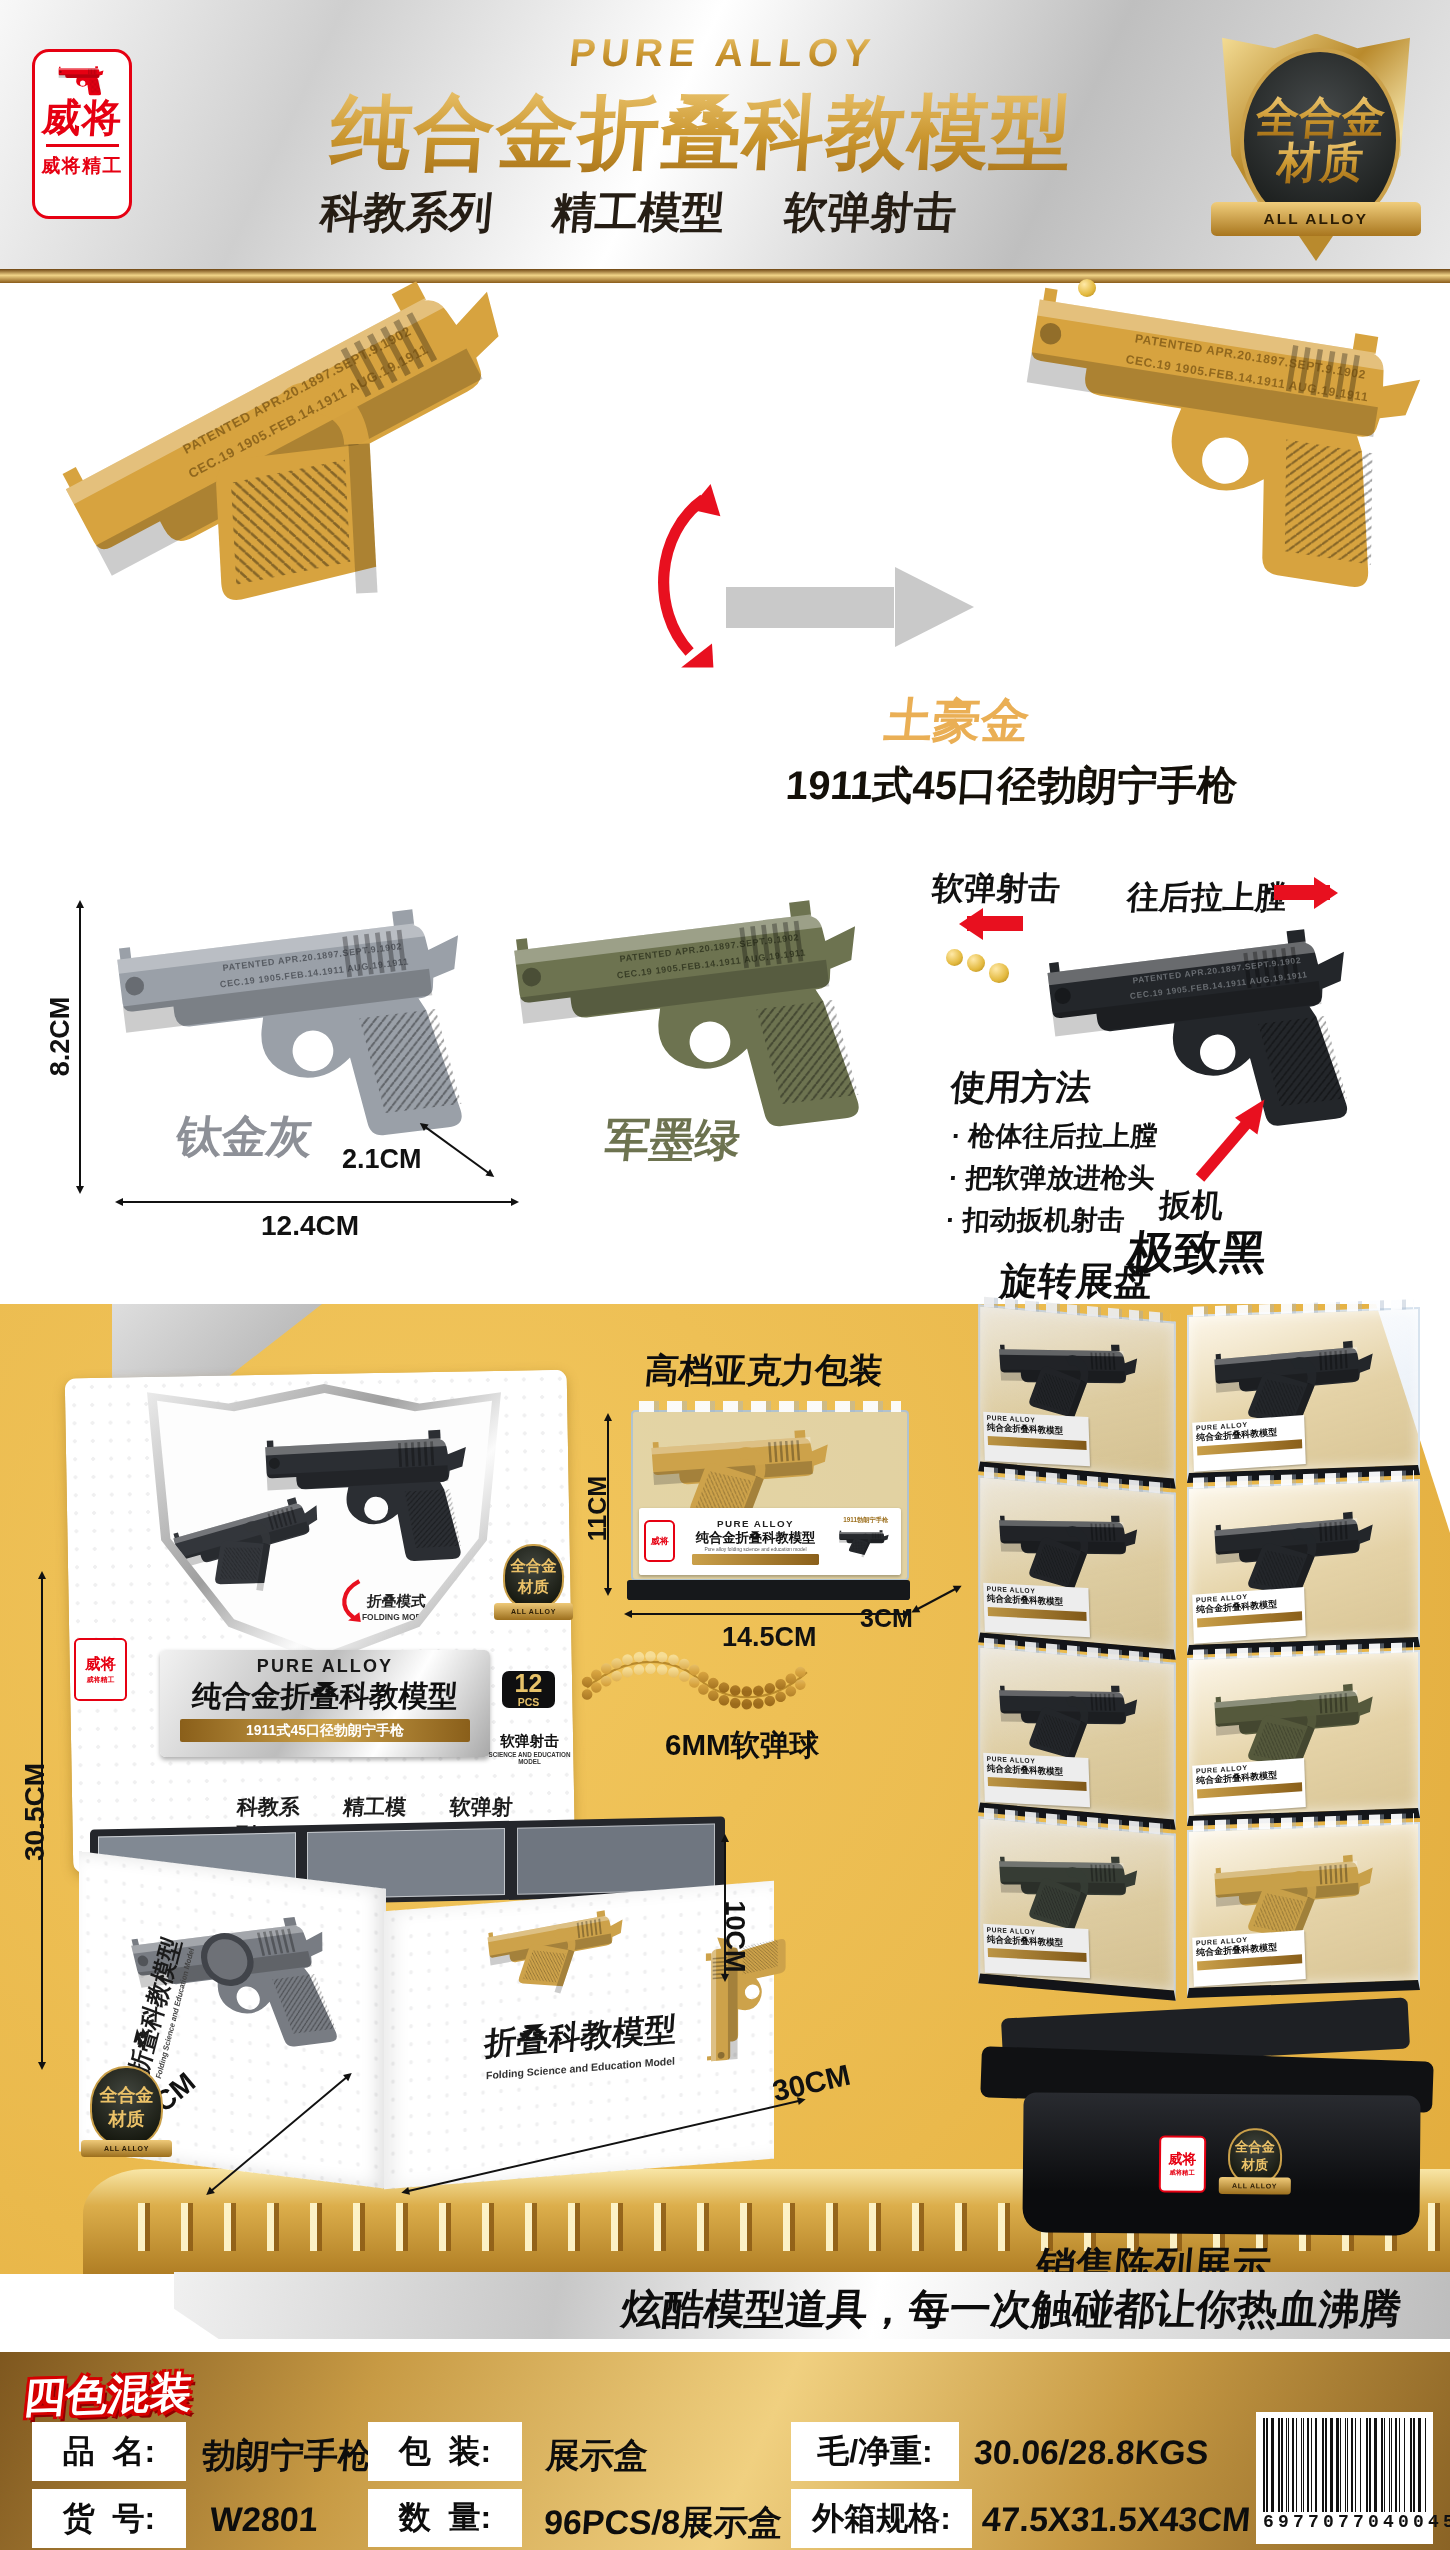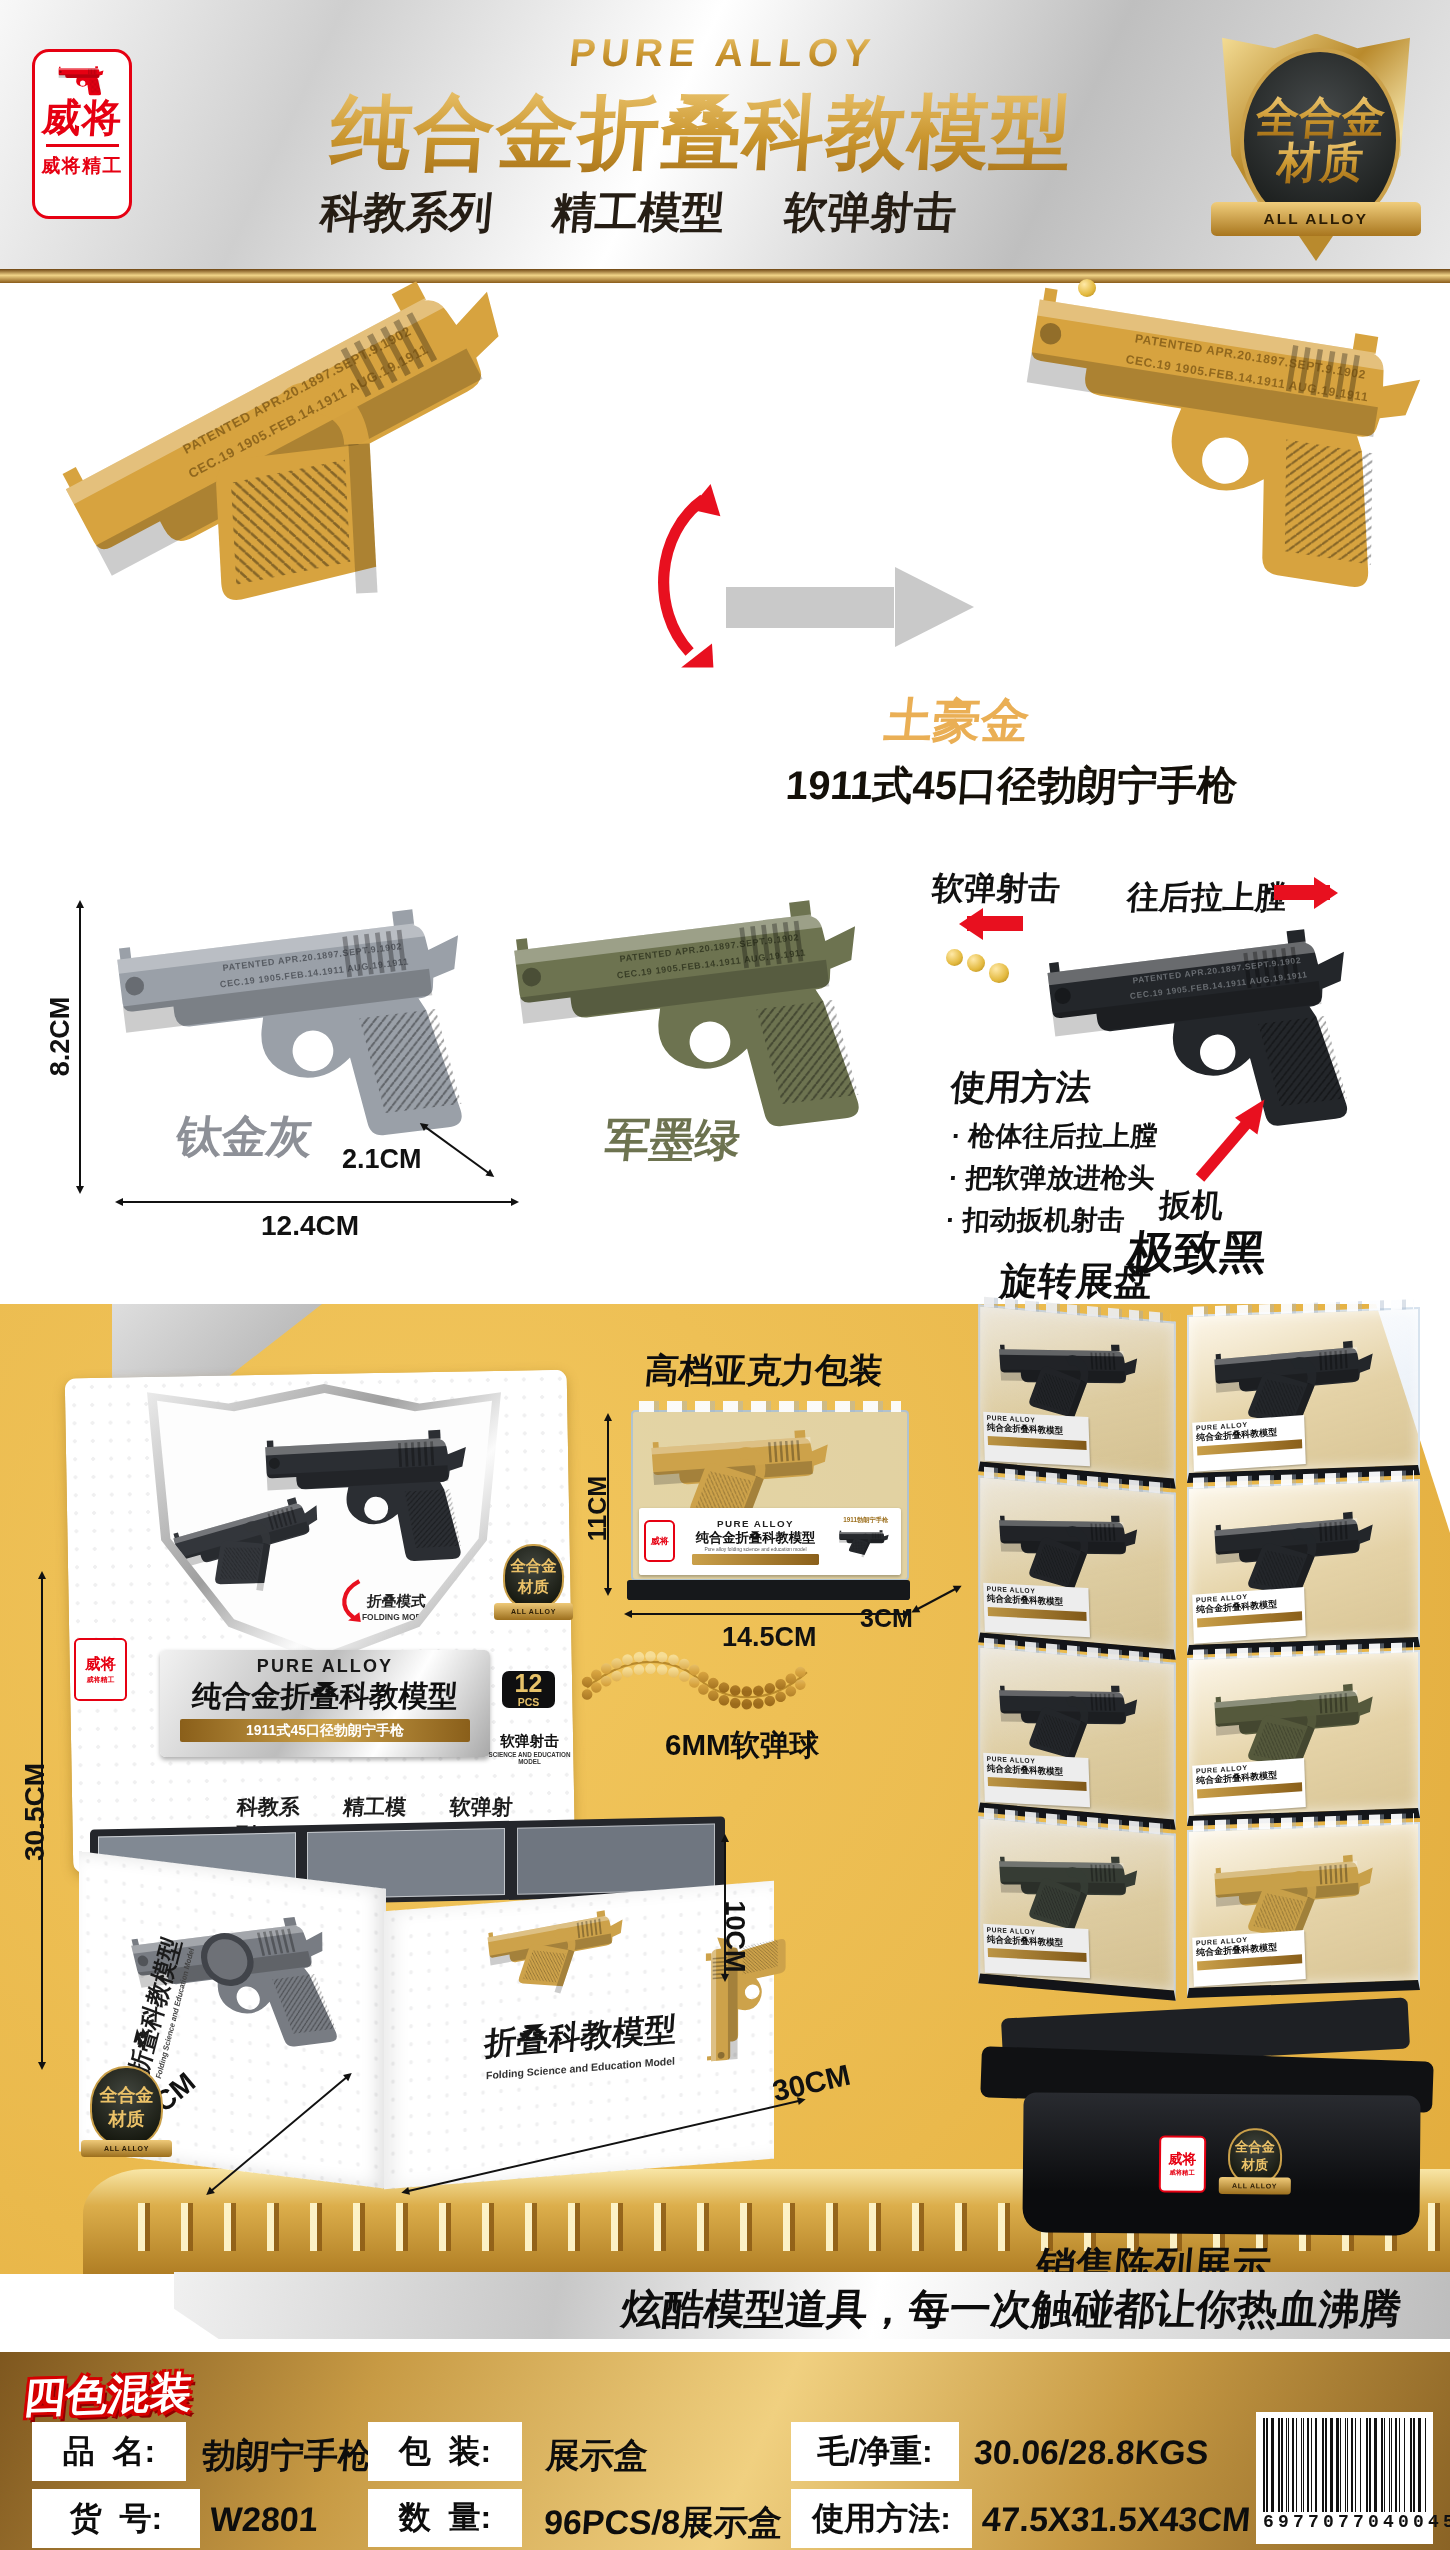--- a/index.html
+++ b/index.html
@@ -479,25 +479,25 @@
   <div class="abs" style="left:0;top:2352px;width:1450px;height:199px;background:linear-gradient(115deg,#7e571f,#c79a44 25%,#f0d080 52%,#c79a44 75%,#8a6325);"></div>
   <div class="abs b9" style="left:24px;top:2367px;font-size:42px;color:#fff;transform:skewX(-8deg) rotate(-2deg);text-shadow:-2.8px -2.8px 0 #d50000,2.8px -2.8px 0 #d50000,-2.8px 2.8px 0 #d50000,2.8px 2.8px 0 #d50000,4.9px 4.9px 0 #8f0000;">四色混装</div>
 
   <div class="abs speclabel" style="left:32px;top:2422px;width:154px;height:59px;">品  名:</div>
   <div class="abs specval" style="left:202px;top:2433px;">勃朗宁手枪</div>
   <div class="abs speclabel" style="left:368px;top:2422px;width:154px;height:59px;">包  装:</div>
   <div class="abs specval" style="left:546px;top:2433px;">展示盒</div>
   <div class="abs speclabel" style="left:791px;top:2422px;width:168px;height:59px;">毛/净重:</div>
   <div class="abs specval" style="left:974px;top:2433px;">30.06/28.8KGS</div>
 
-  <div class="abs speclabel" style="left:32px;top:2489px;width:168px;height:59px;">货  号:</div>
+  <div class="abs speclabel" style="left:32px;top:2489px;width:154px;height:59px;">货  号:</div>
   <div class="abs specval" style="left:210px;top:2500px;">W2801</div>
   <div class="abs speclabel" style="left:368px;top:2489px;width:154px;height:58px;">数  量:</div>
   <div class="abs specval" style="left:544px;top:2500px;">96PCS/8展示盒</div>
-  <div class="abs speclabel" style="left:791px;top:2489px;width:181px;height:59px;">使用方法:</div>
+  <div class="abs speclabel" style="left:791px;top:2489px;width:181px;height:59px;">外箱规格:</div>
   <div class="abs specval" style="left:982px;top:2500px;">47.5X31.5X43CM</div>
 
   <div class="abs" style="left:1256px;top:2412px;width:177px;height:132px;background:#fff;padding:5.6px 7px 2.8px;box-sizing:border-box;">
     <div class="bars" style="height:94px;"></div>
     <div style="font-size:18px;font-weight:bold;color:#111;letter-spacing:4.2px;text-align:center;font-family:'Liberation Mono','DejaVu Sans Mono',monospace;">6977077040045</div>
   </div>
 
 </div>
 
 

